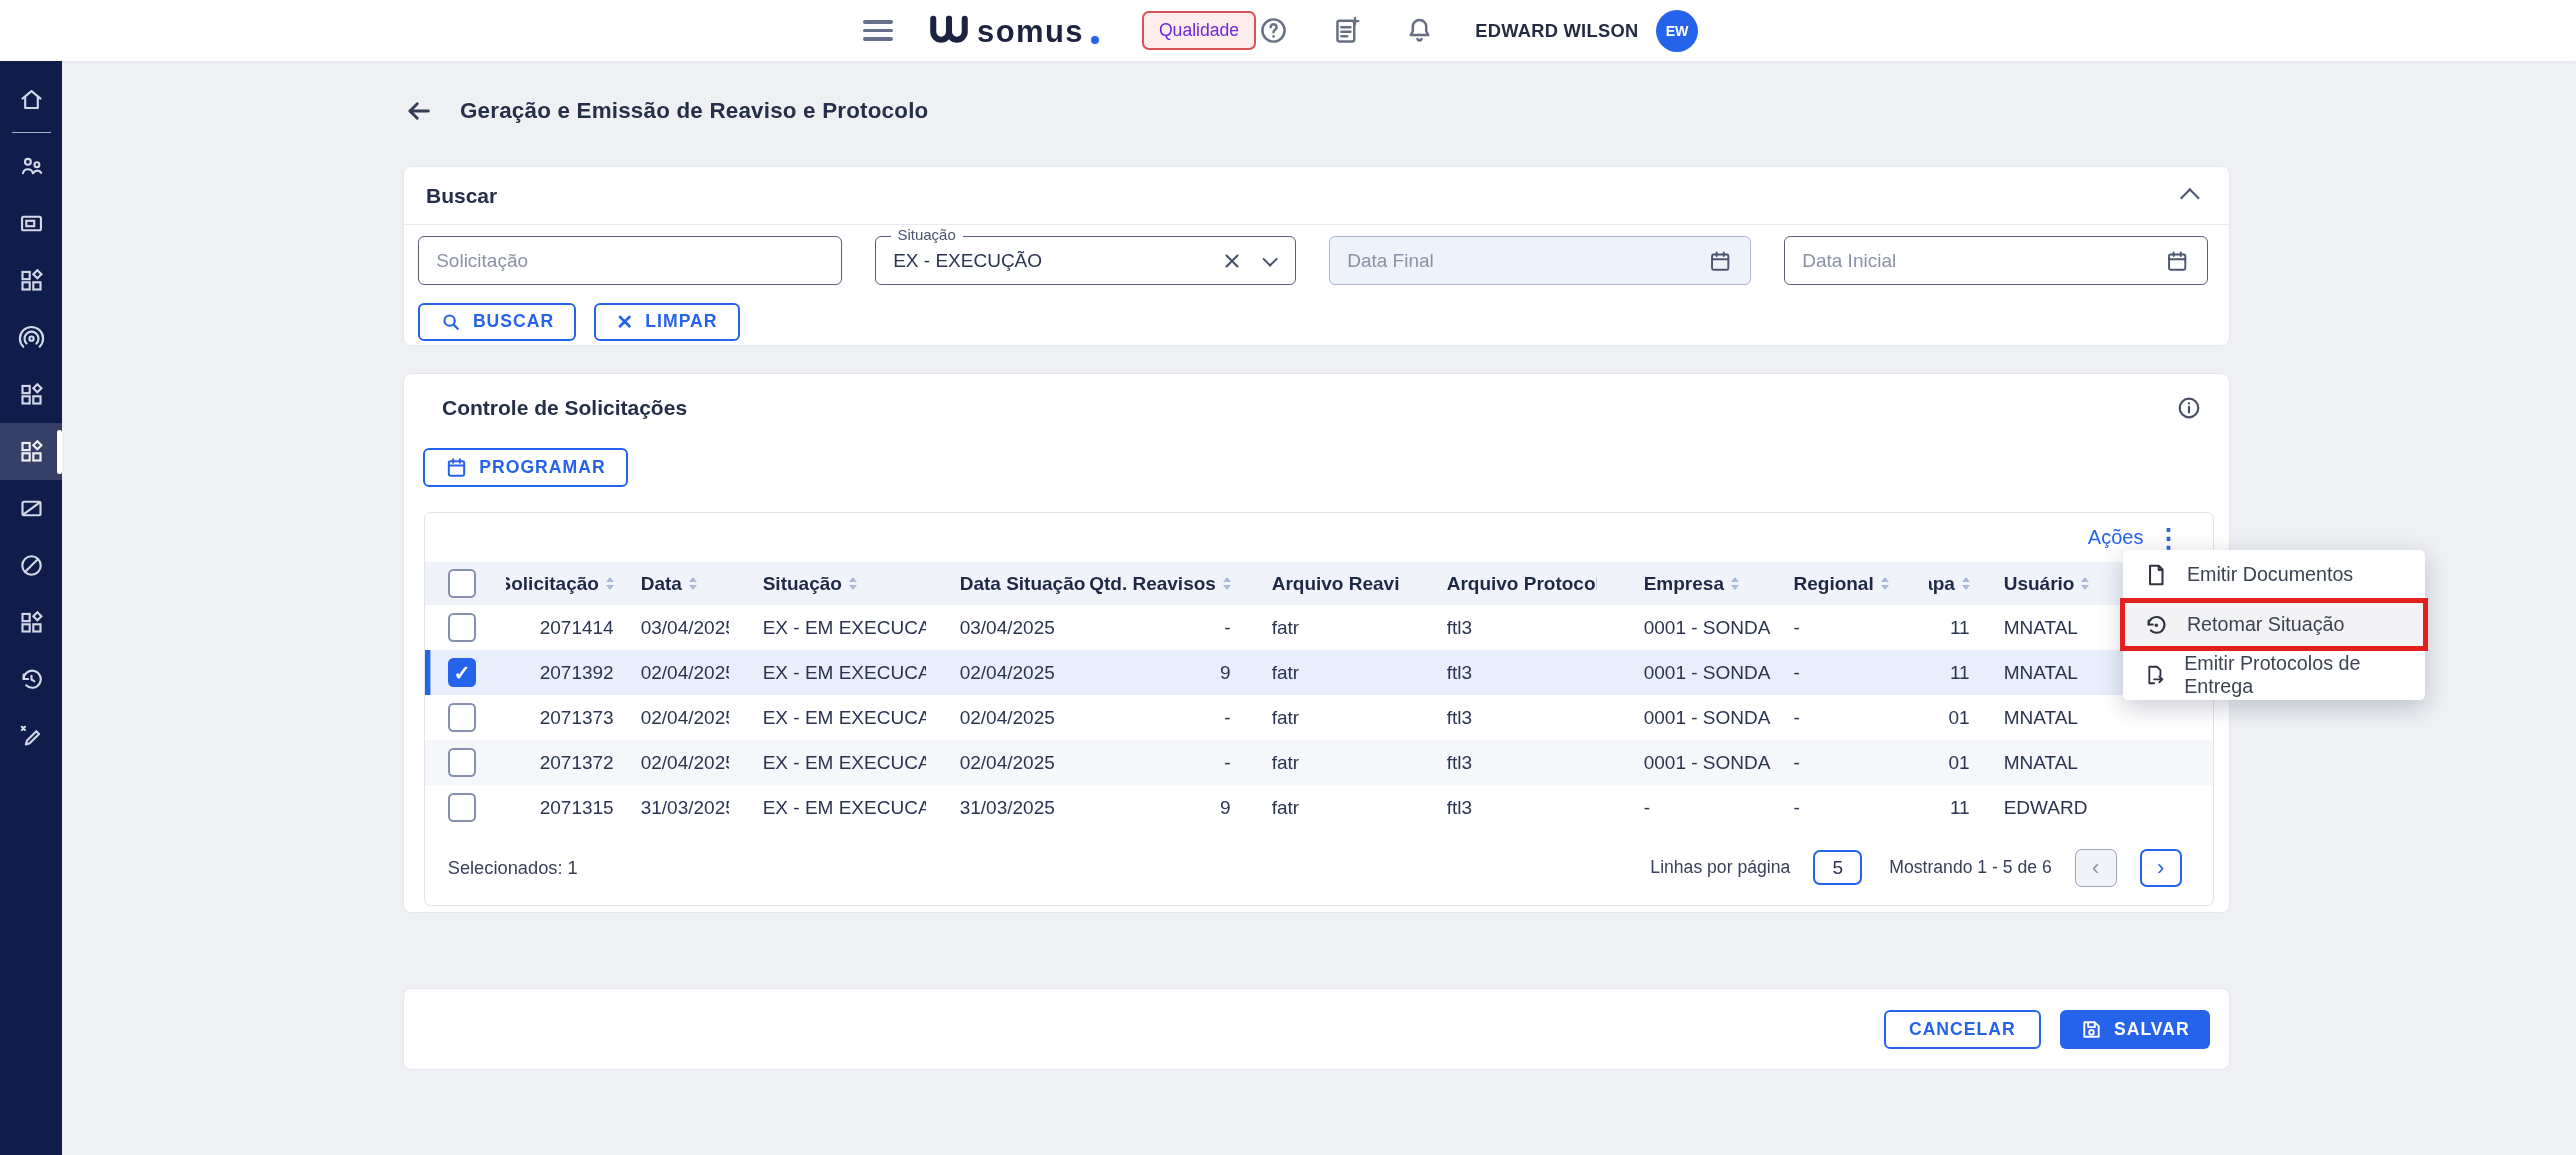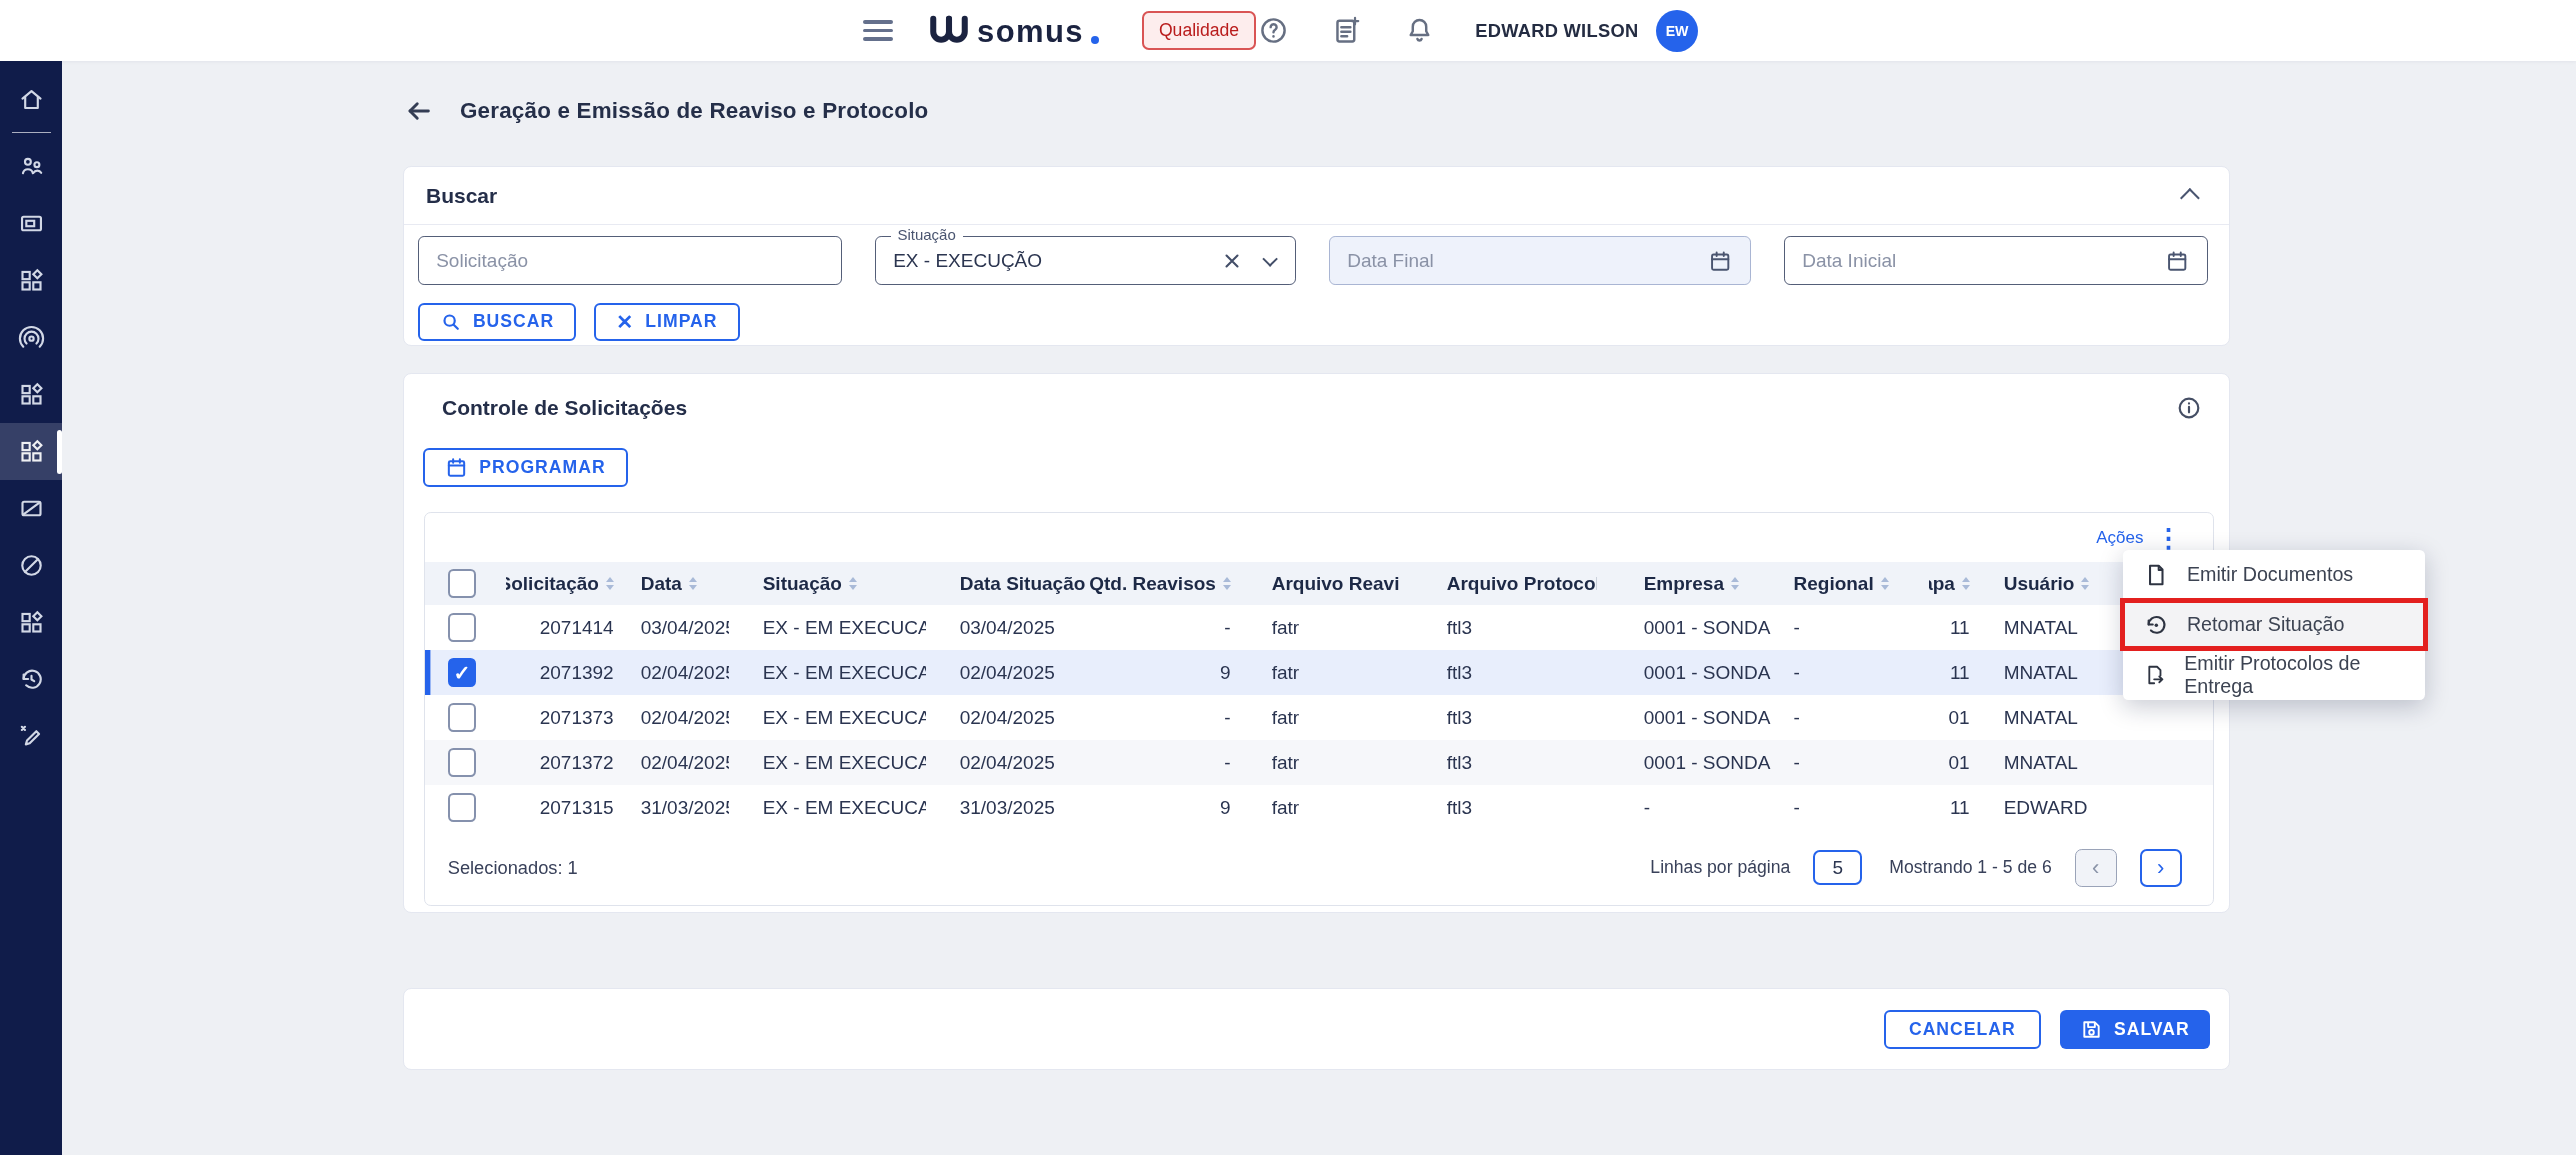--- a/index.html
+++ b/index.html
@@ -10,21 +10,21 @@
   
   .topbar { position:absolute; top:0; left:0; width:2576px; height:61px; background:#ffffff;
             display:flex; align-items:center; justify-content:center; padding:0 35px 0 20.3px;
             box-shadow:0 1.4px 4.1px rgba(20,30,60,.08); z-index:40; }
   .tb-left { display:flex; align-items:center; gap:35px; }
   .hamburger { width:30px; height:23px; display:flex; flex-direction:column; justify-content:space-between; cursor:pointer; padding:1.4px 0;}
   .hamburger div { height:3.4px; border-radius:2px; background:#64708c; }
   .brand { display:flex; align-items:flex-end; gap:6.8px; }
   .brand-word { font-size:31px; font-weight:bold; letter-spacing:1.4px; color:#1b2340; line-height:1; }
   .brand-dot { width:8.1px; height:8.1px; border-radius:50%; background:#2563eb; margin-bottom:2.7px; }
-  .env-badge { margin-left:8.1px; border:2px solid #d95454; background:#fdeded; color:#b91c1c;
+  .env-badge { margin-left:8.1px; border:2px solid #d95454; background:#fdeded; color:#6d28d9;
                font-size:17.6px; padding:6.8px 15px; border-radius:6.8px; }
   .tb-right { display:flex; align-items:center; gap:38px; }
   .tb-icon { width:35px; height:35px; display:flex; align-items:center; justify-content:center; cursor:pointer; }
   .user-chip { display:flex; align-items:center; gap:17.6px; cursor:pointer; }
   .user-name { font-size:18.3px; font-weight:bold; color:#242c42; letter-spacing:0.3px; }
   .avatar { width:42px; height:42px; border-radius:50%; background:#2563eb; color:#fff;
             display:flex; align-items:center; justify-content:center; font-size:14.2px; font-weight:bold; }
 
   
   .sidebar { position:absolute; top:61px; left:0; width:62px; height:1094px; background:#101c4a;
@@ -67,21 +67,21 @@
   .x-glyph { font-size:20.3px; font-weight:bold; line-height:1; }
 
   
   .table-card { top:312px; height:540px; }
   .tc-head { height:62px; display:flex; align-items:center; justify-content:space-between; padding:6.8px 27px 0 22px;margin-left:16px; }
   .info-icon { cursor:pointer; }
   .programar-wrap { padding:12.2px 0 0 19px; }
   .table-wrap { position:absolute; left:19.7px; top:138px; width:1790px; height:394px;
                 border:1.4px solid #dfe3ec; border-radius:6.8px; background:#fff; }
   .acoes-row { height:49px; display:flex; align-items:center; justify-content:flex-end; gap:8.1px; padding-right:27px; }
-  .acoes-label { color:#2563eb; font-size:17px; cursor:pointer; }
+  .acoes-label { color:#2563eb; font-size:20px; cursor:pointer; }
   .kebab { color:#2563eb; font-size:26px; font-weight:bold; cursor:pointer; line-height:1; padding:0 4.1px; }
 
   .grid-row { display:grid; grid-template-columns:81px 108px 115px 197px 163px 142px 169px 197px 190px 142px 41px 136px 1fr; align-items:center; }
   .t-header { height:43px; background:#f0f3f9; font-size:19px; font-weight:bold; color:#1d2946; }
   .t-row { height:45px; font-size:19px; color:#2a3450; background:#fff; cursor:pointer; }
   .t-row.striped { background:#f6f7fa; }
   .t-row.selected { background:#e8eefc; box-shadow:inset 5.4px 0 0 #2563eb; }
   .cell { padding:0; white-space:nowrap; overflow:hidden; }
   .c1 { padding-left:23px; }
   .c2 { text-align:right; justify-self:stretch; }

